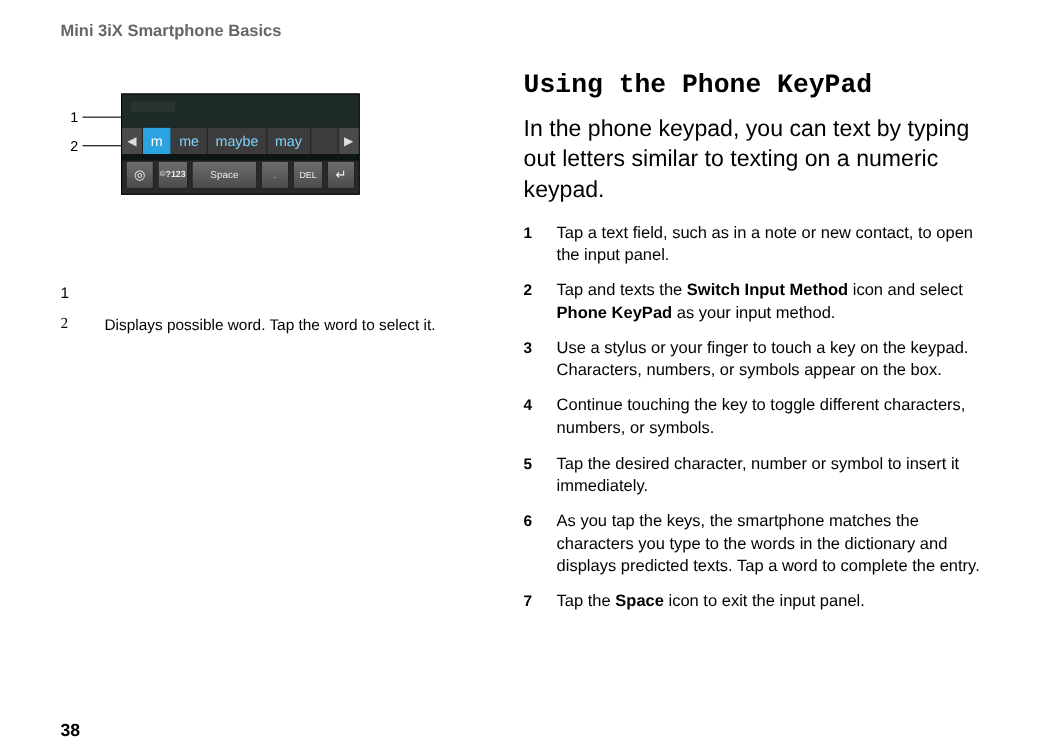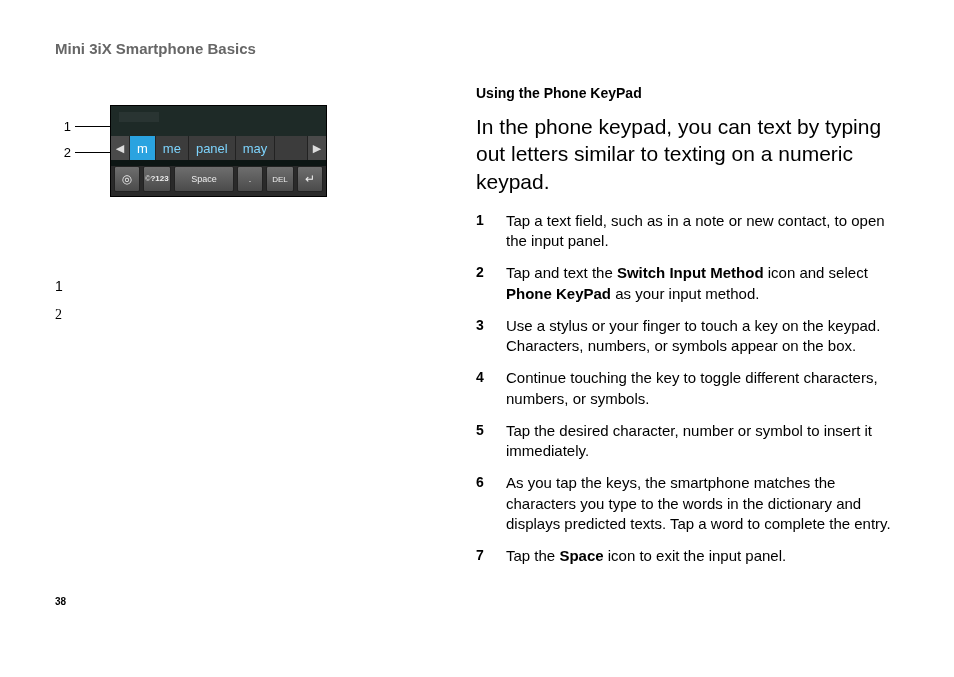--- a/index.html
+++ b/index.html
@@ -7,21 +7,20 @@
     padding: 0;
     width: 954px;
     height: 677px;
     font-family: Arial, Helvetica, sans-serif;
     color: #000;
     background: #fff;
     overflow: hidden;
   }
   .page {
     padding: 20px 55px 0 55px;
-    margin-top: 20px;
   }
   .header {
     font-family: "Arial Narrow", Arial, sans-serif;
     font-stretch: condensed;
     font-weight: bold;
     font-size: 15px;
     color: #666;
     margin-bottom: 28px;
   }
   .columns {
@@ -29,24 +28,24 @@
     gap: 36px;
   }
   .col-left {
     width: 385px;
     flex-shrink: 0;
   }
   .col-right {
     flex: 1;
   }
   .section-title {
-    font-family: Liberation Sans, sans-serif;
-    font-stretch: condensed;
-    font-weight: bold;
-    font-size: 14px;
+    font-family: Liberation Mono, monospace;
+    font-stretch: condensed;
+    font-weight: bold;
+    font-size: 24px;
     margin-bottom: 12px;
   }
   .intro {
     font-family: "Arial Narrow", Arial, sans-serif;
     font-stretch: condensed;
     font-size: 21px;
     line-height: 1.3;
     margin-bottom: 16px;
   }
   .steps {
@@ -171,24 +170,24 @@
     font-size: 14px;
   }
   .legend-row { display:flex; margin-bottom: 10px; line-height: 1.35;}
   .legend-num { width: 40px; flex-shrink:0;}
   .legend-num.serif { font-family: Georgia, 'Times New Roman', serif; }
   .legend-text { flex:1; }
 
   .page-num {
     position: absolute;
     left: 55px;
-    top: 596px;
-    font-weight: bold;
-    font-family: Arial, sans-serif;
-    font-size: 10px;
+    top: 656px;
+    font-weight: bold;
+    font-family: Arial, sans-serif;
+    font-size: 16px;
   }
 </style>
 </head>
 <body>
 
 <div class="page">
   <div class="header">Mini 3iX Smartphone Basics</div>
 
   <div class="columns">
 
@@ -205,21 +204,21 @@
             <span class="callout-line" style="width:35px;"></span>
           </div>
         </div>
 
         <div class="phone">
           <div class="phone-screen"></div>
           <div class="suggest-row">
             <div class="sugg-arrow">◀</div>
             <div class="sugg-word hl">m</div>
             <div class="sugg-word">me</div>
-            <div class="sugg-word">panel</div>
+            <div class="sugg-word">maybe</div>
             <div class="sugg-word">may</div>
             <div class="sugg-arrow" style="margin-left:auto">▶</div>
           </div>
           <div class="keypad-row">
             <div class="key globe">◎</div>
             <div class="key nums">
               <span class="t">©</span>
               <span class="b">?123</span>
             </div>
             <div class="key space">Space</div>
@@ -229,36 +228,37 @@
           </div>
         </div>
       </div>
 
       <div class="legend">
         <div class="legend-row">
           <div class="legend-num">1</div>
         </div>
         <div class="legend-row">
           <div class="legend-num serif">2</div>
+          <div class="legend-text">Displays possible word. Tap the word to select it.</div>
         </div>
       </div>
 
     </div>
 
     <div class="col-right">
       <div class="section-title">Using the Phone KeyPad</div>
       <div class="intro">In the phone keypad, you can text by typing out letters similar to texting on a numeric keypad.</div>
       <div class="steps" id="steps">
           <div class="step">
             <div class="step-num">1</div>
             <div class="step-text"><span>Tap a text field, such as in a note or new contact, to open the input panel.</span></div>
           </div>
           <div class="step">
             <div class="step-num">2</div>
-            <div class="step-text"><span>Tap and text the </span><span class="bold">Switch Input Method</span><span> icon and select </span><span class="bold">Phone KeyPad</span><span> as your input method.</span></div>
+            <div class="step-text"><span>Tap and texts the </span><span class="bold">Switch Input Method</span><span> icon and select </span><span class="bold">Phone KeyPad</span><span> as your input method.</span></div>
           </div>
           <div class="step">
             <div class="step-num">3</div>
             <div class="step-text"><span>Use a stylus or your finger to touch a key on the keypad. Characters, numbers, or symbols appear on the box.</span></div>
           </div>
           <div class="step">
             <div class="step-num">4</div>
             <div class="step-text"><span>Continue touching the key to toggle different characters, numbers, or symbols.</span></div>
           </div>
           <div class="step">

